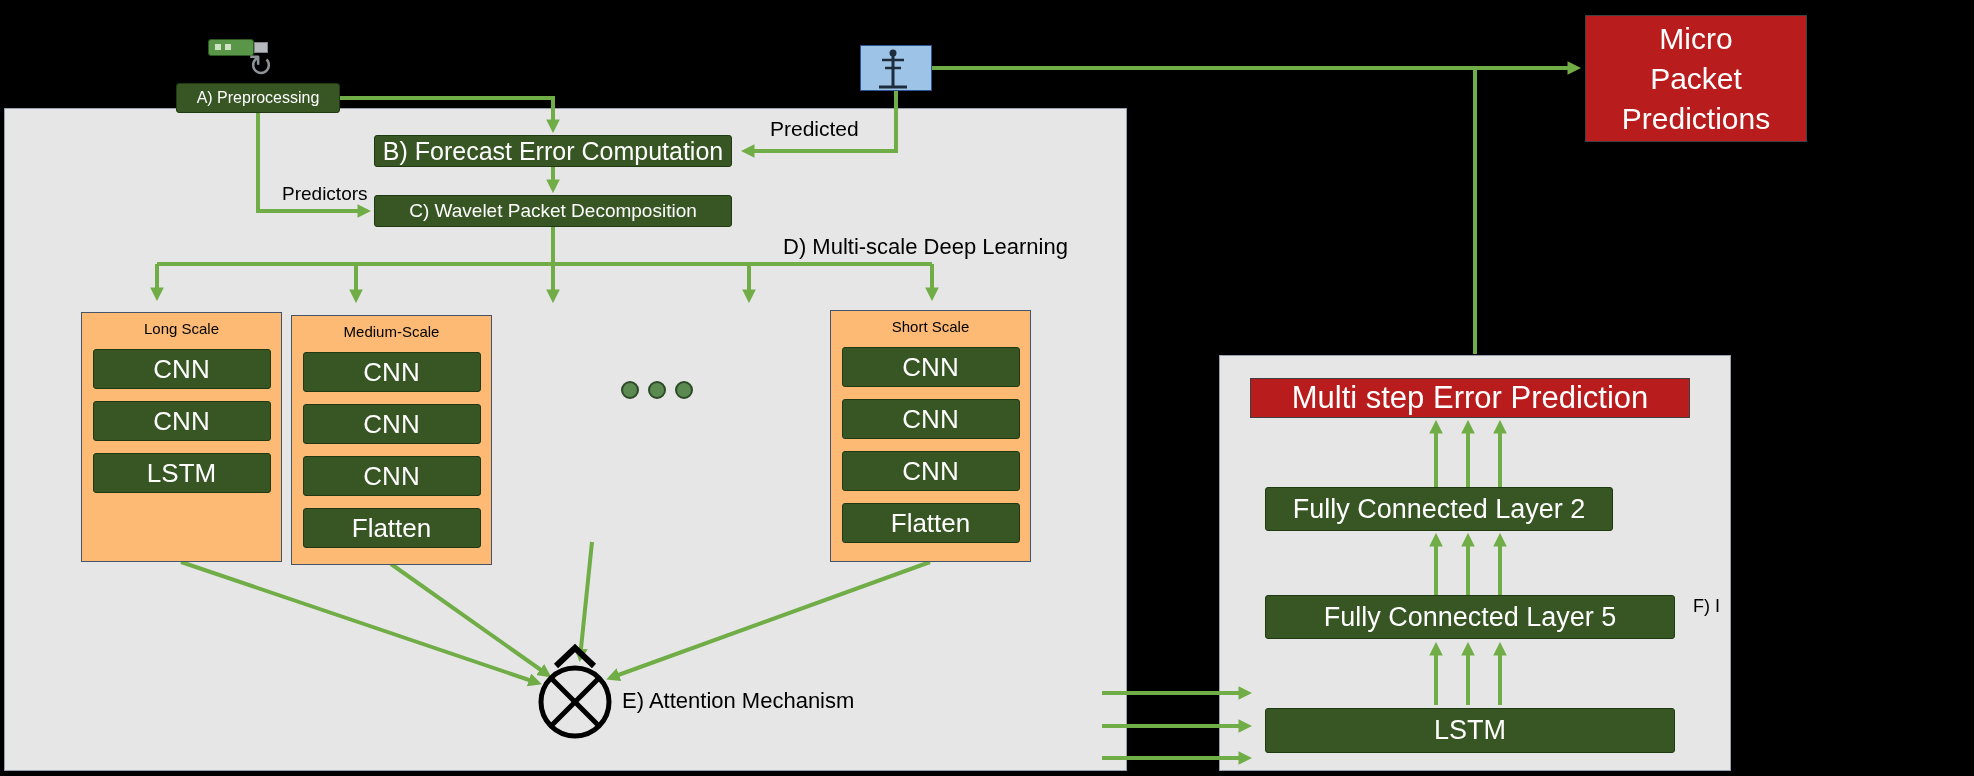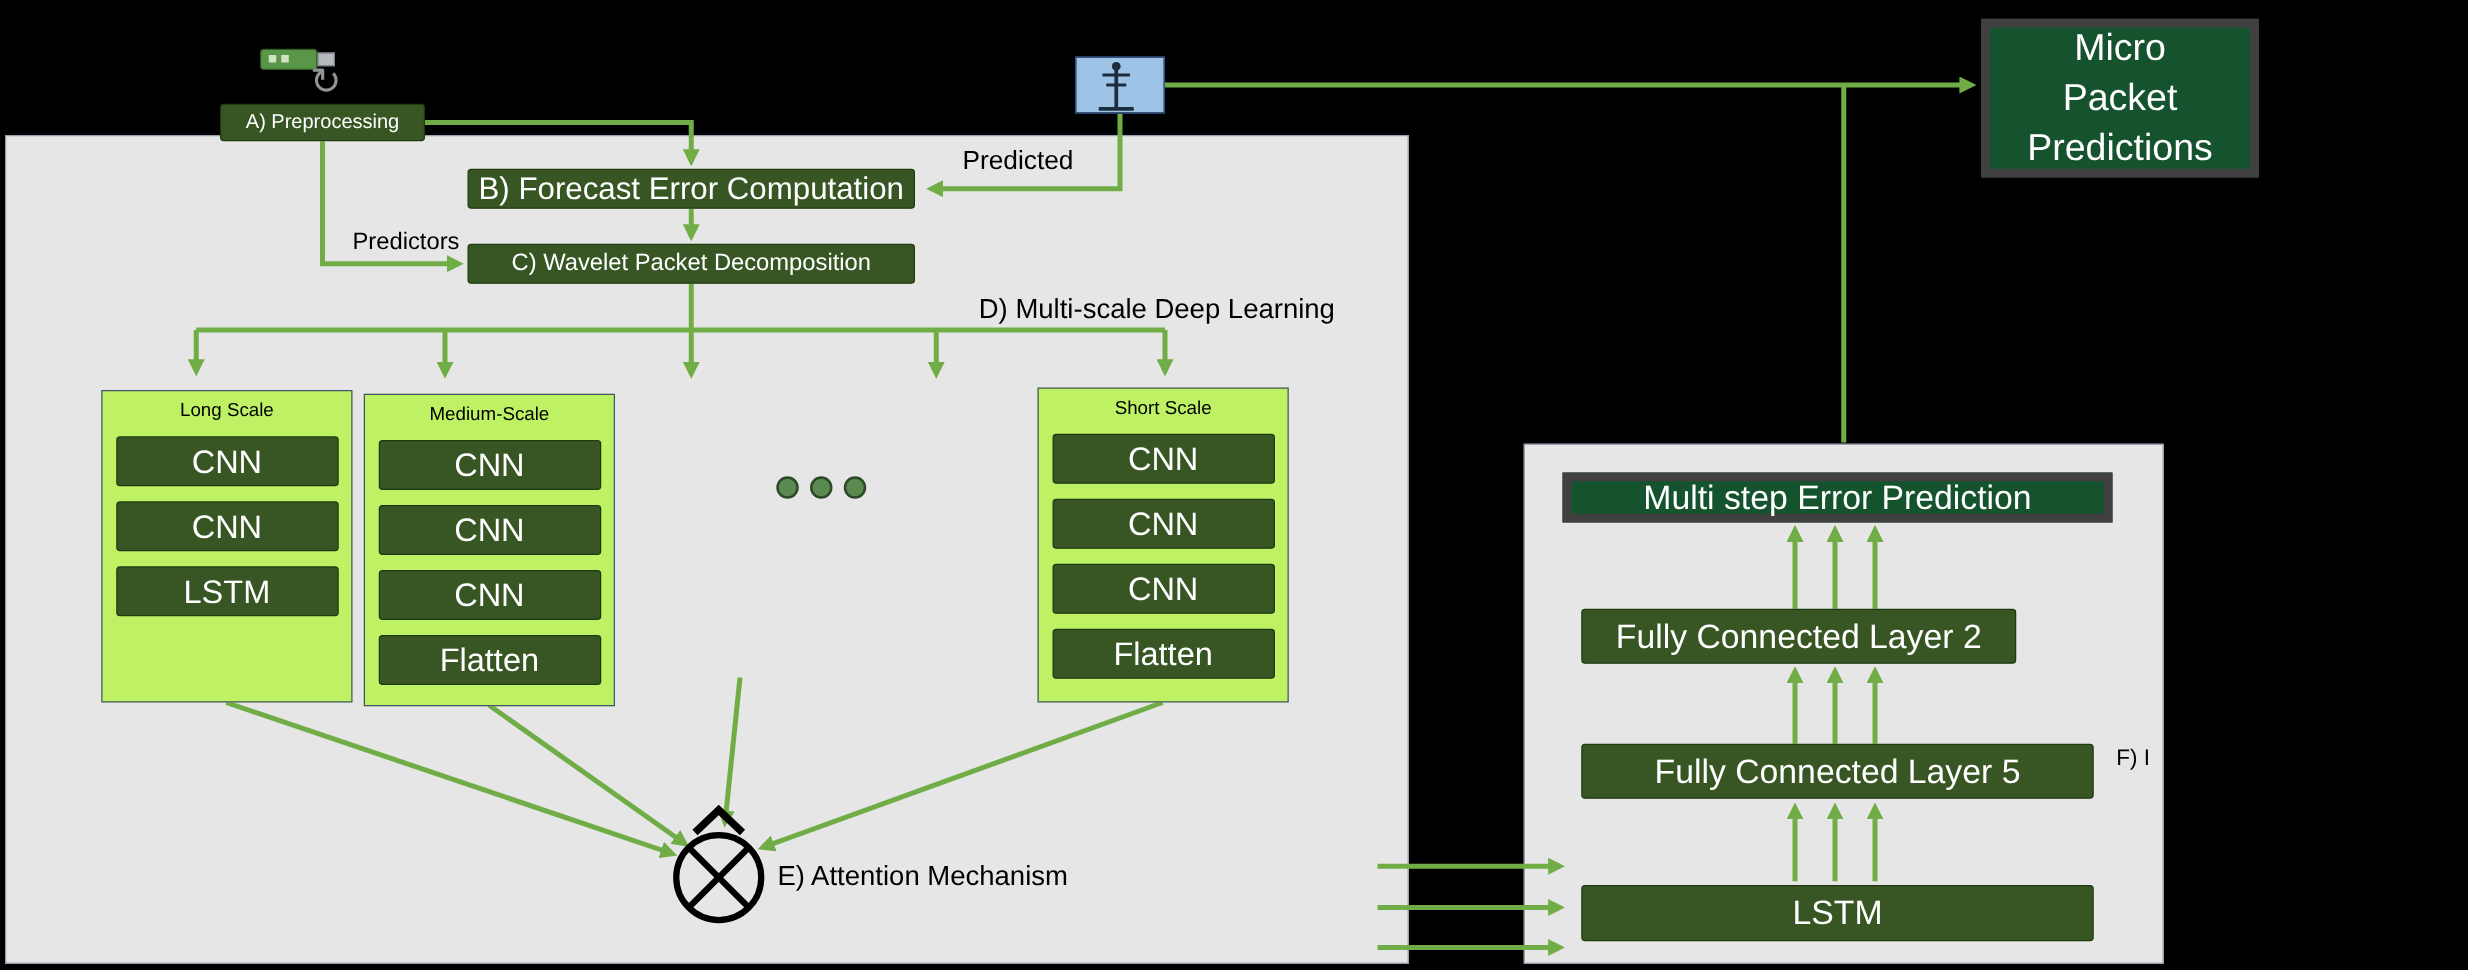--- a/index.html
+++ b/index.html
@@ -10,26 +10,26 @@
     position:relative;
     overflow:hidden;
   }
   .panel { position:absolute; background:#e7e6e6; border:1px solid #96a0ae; }
   .green-node {
     position:absolute; background:#375623; border:1px solid #1f3a10;
     border-radius:3px; color:#fff; display:flex; align-items:center;
     justify-content:center; white-space:nowrap;
   }
   .blue-node {
-    position:absolute; background:#14532d; border:7px solid #404040;
+    position:absolute; background:#b91c1c; border:1px solid #404040;
     color:#fff; display:flex; align-items:center; justify-content:center;
     white-space:nowrap;
   }
   .label { position:absolute; color:#000; white-space:nowrap; }
-  .scale-box { position:absolute; width:201px; background:#bef264; border:1px solid #44546a; }
+  .scale-box { position:absolute; width:201px; background:#fdba74; border:1px solid #44546a; }
   .scale-title { text-align:center; font-size:15px; color:#000; padding-top:7px; font-weight:400; }
   .layer {
     margin:12px auto 0; width:178px; height:40px; background:#375623;
     border:1px solid #1f3a10; border-radius:3px; color:#fff;
     display:flex; align-items:center; justify-content:center; font-size:26px;
   }
   .overlay { position:absolute; left:0; top:0; }
   .micro-line { display:block; text-align:center; }
   .usb-body {
     position:absolute; left:0; top:5px; width:46px; height:17px;
@@ -151,19 +151,19 @@
 </div>
 
 <div class="scale-box" style="left:830px; top:310px; height:252px;">
   <div class="scale-title">Short Scale</div>
   <div class="layer">CNN</div>
   <div class="layer">CNN</div>
   <div class="layer">CNN</div>
   <div class="layer">Flatten</div>
 </div>
 
-<div class="blue-node" style="left:1250px; top:378px; width:440px; height:40px; font-size:27px;">Multi step Error Prediction</div>
+<div class="blue-node" style="left:1250px; top:378px; width:440px; height:40px; font-size:31px;">Multi step Error Prediction</div>
 
 <div class="green-node" style="left:1265px; top:487px; width:348px; height:44px; font-size:27px;">Fully Connected Layer 2</div>
 
 <div class="green-node" style="left:1265px; top:595px; width:410px; height:44px; font-size:27px;">Fully Connected Layer 5</div>
 
 <div class="green-node" style="left:1265px; top:708px; width:410px; height:45px; font-size:27px;">LSTM</div>
 
 </body></html>

